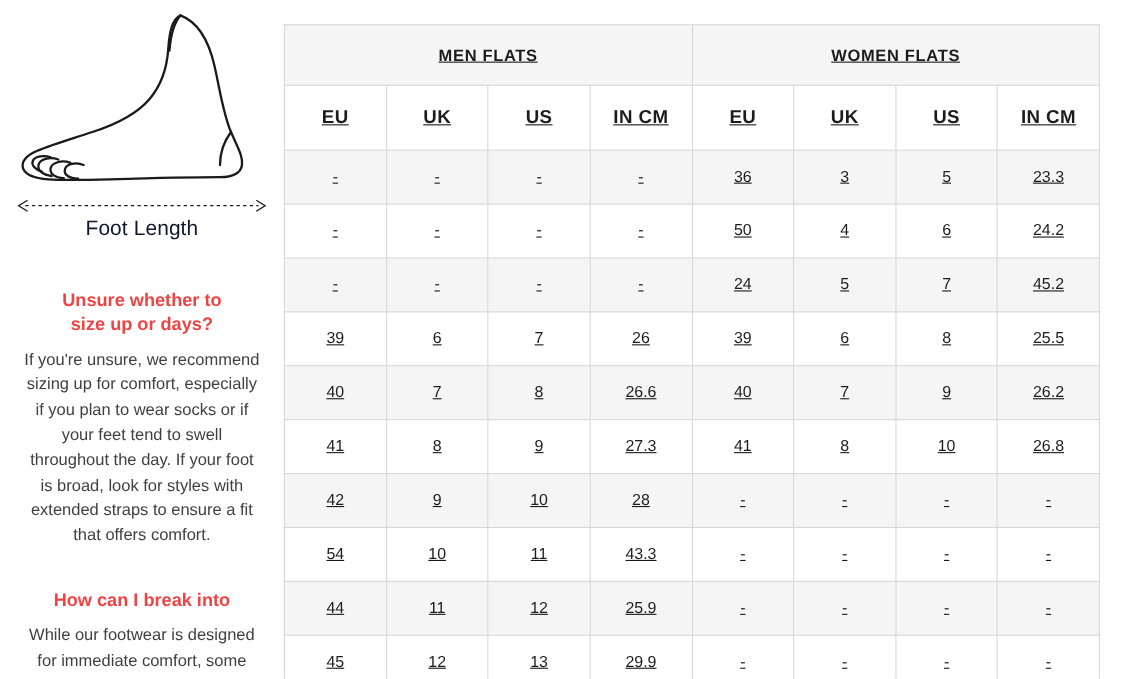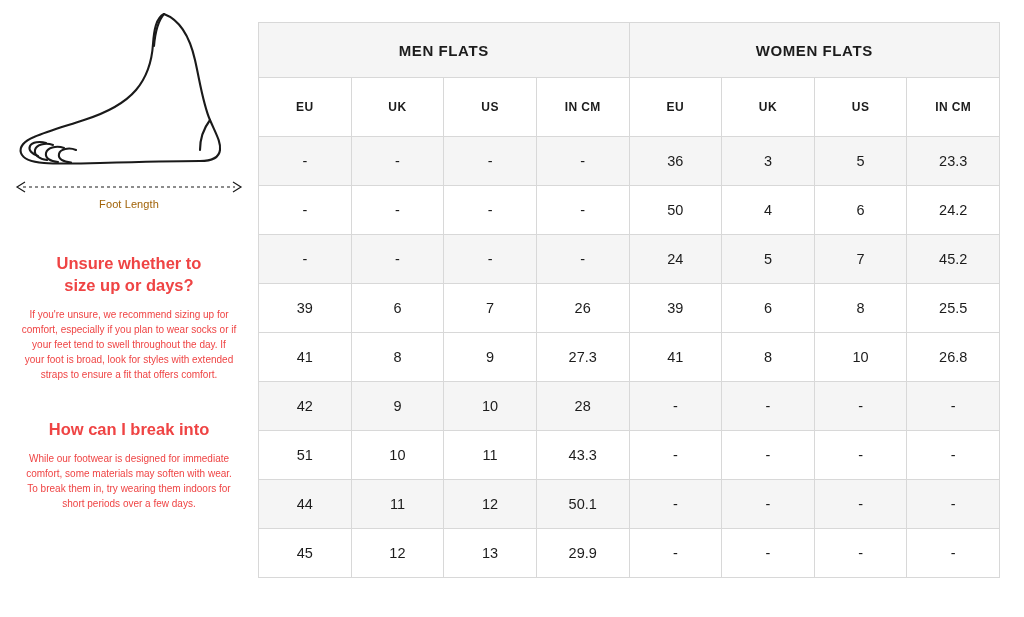--- a/index.html
+++ b/index.html
@@ -42,48 +42,49 @@
 
   .length-arrow {
     width: 232px;
     height: 14px;
     position: relative;
     margin-top: 2px;
   }
   .length-arrow svg { display: block; }
 
   .foot-length-label {
-    font-size: 11px;
-    color: #a16207;
+    font-size: 19px;
+    color: #0f172a;
     margin-top: 4px;
     letter-spacing: .1px;
   }
 
   .qa-block { width: 216px; text-align: center; }
   .qa-block.first { margin-top: 42px; }
   .qa-block.second { margin-top: 36px; }
 
   .qa-title {
     font-size: 16.5px;
     font-weight: bold;
     line-height: 1.35;
     color: #ef4444;
     margin-bottom: 10px;
   }
   .qa-body {
-    font-size: 10px;
+    font-size: 15px;
     line-height: 1.52;
-    color: #ef4444;
+    color: #404040;
   }
 
   
   .table-wrap {
     flex: 1 1 auto;
     padding: 22px 22px 22px 0;
     box-sizing: border-box;
+    text-decoration: underline;
   }
   table.size-table {
     border-collapse: collapse;
     width: 742px;
     table-layout: fixed;
   }
   table.size-table th,
   table.size-table td {
     border: 1px solid #d8d8d8;
     text-align: center;
@@ -94,21 +95,21 @@
   table.size-table th.group-head {
     height: 52px;
     font-weight: bold;
     font-size: 15px;
     letter-spacing: .6px;
     background: #f5f5f5;
   }
   table.size-table th.unit-head {
     height: 56px;
     font-weight: bold;
-    font-size: 12px;
+    font-size: 17px;
     letter-spacing: .4px;
     background: #ffffff;
   }
   table.size-table td {
     height: 46px;
   }
   tr.row-shaded td { background: #f5f5f5; }
   tr.row-plain td { background: #ffffff; }
 </style>
 </head>
@@ -217,20 +218,30 @@
         <tr class="row-plain">
           <td>39</td>
           <td>6</td>
           <td>7</td>
           <td>26</td>
           <td>39</td>
           <td>6</td>
           <td>8</td>
           <td>25.5</td>
         </tr>
+        <tr class="row-shaded">
+          <td>40</td>
+          <td>7</td>
+          <td>8</td>
+          <td>26.6</td>
+          <td>40</td>
+          <td>7</td>
+          <td>9</td>
+          <td>26.2</td>
+        </tr>
         <tr class="row-plain">
           <td>41</td>
           <td>8</td>
           <td>9</td>
           <td>27.3</td>
           <td>41</td>
           <td>8</td>
           <td>10</td>
           <td>26.8</td>
         </tr>
@@ -238,34 +249,34 @@
           <td>42</td>
           <td>9</td>
           <td>10</td>
           <td>28</td>
           <td>-</td>
           <td>-</td>
           <td>-</td>
           <td>-</td>
         </tr>
         <tr class="row-plain">
-          <td>51</td>
+          <td>54</td>
           <td>10</td>
           <td>11</td>
           <td>43.3</td>
           <td>-</td>
           <td>-</td>
           <td>-</td>
           <td>-</td>
         </tr>
         <tr class="row-shaded">
           <td>44</td>
           <td>11</td>
           <td>12</td>
-          <td>50.1</td>
+          <td>25.9</td>
           <td>-</td>
           <td>-</td>
           <td>-</td>
           <td>-</td>
         </tr>
         <tr class="row-plain">
           <td>45</td>
           <td>12</td>
           <td>13</td>
           <td>29.9</td>

